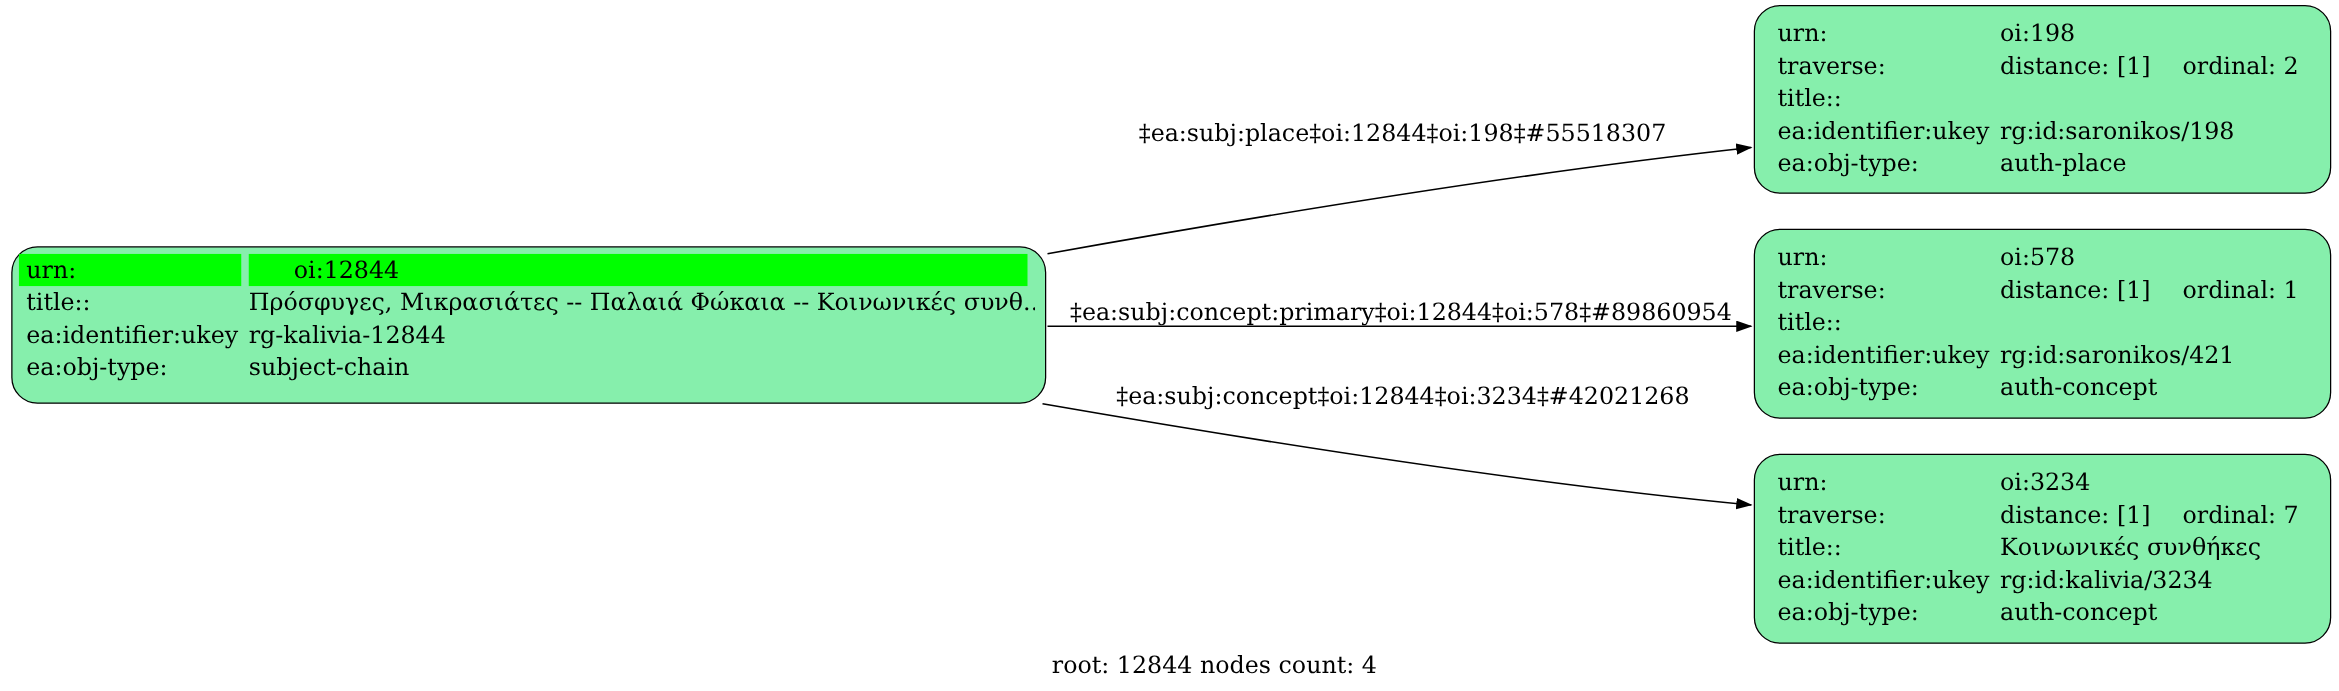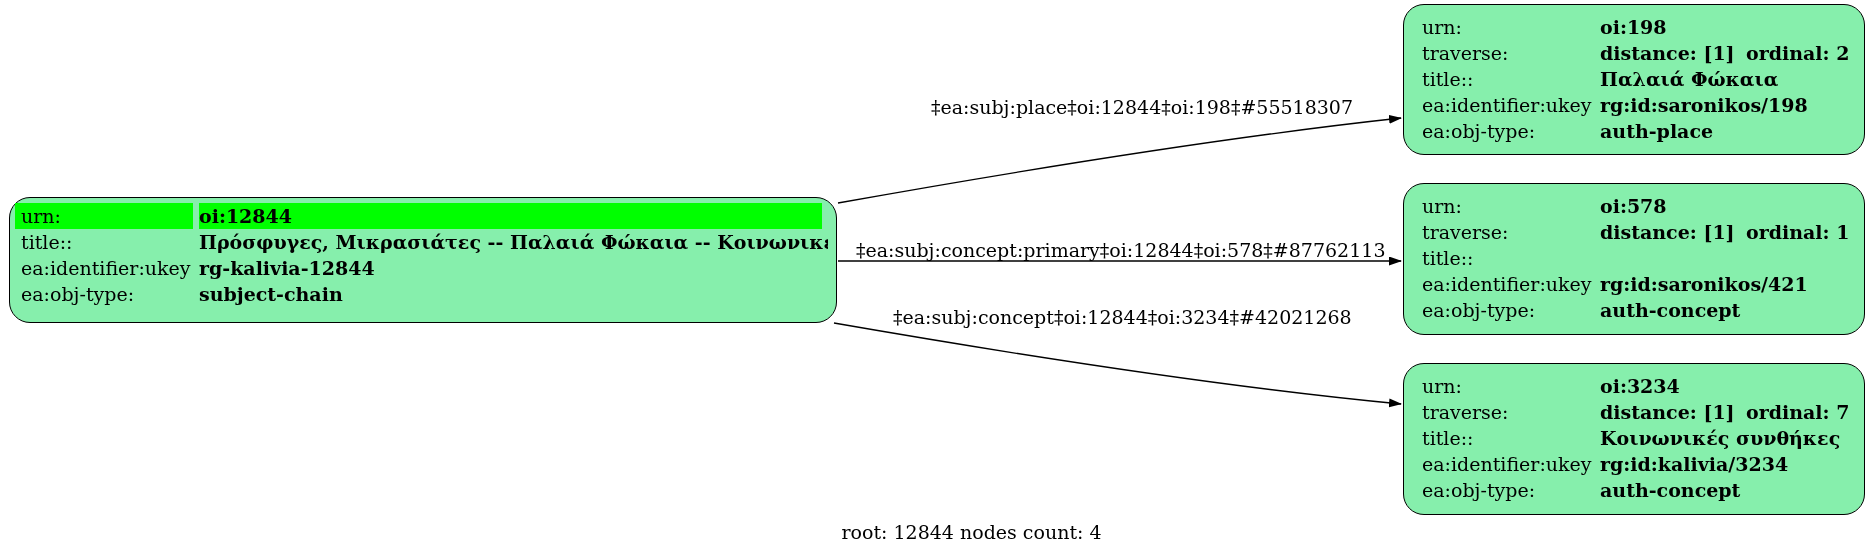--- a/index.html
+++ b/index.html
@@ -8,30 +8,30 @@
     font-family:"DejaVu Serif", "Liberation Serif", serif;
     font-size:19px; color:#000; overflow:hidden;
   }
   .edges { position:absolute; left:0; top:0; width:1871px; height:553px; pointer-events:none; }
   .gnode {
     position:absolute; box-sizing:border-box; background:#86efac;
     border:1.5px solid #000; border-radius:21px;
   }
   .row { display:flex; height:26px; line-height:26px; white-space:nowrap; overflow:hidden; }
   .lcell { flex:none; box-sizing:border-box; width:178px; padding-left:6px; margin-right:6px; }
-  .vcell { flex:1;font-weight:bold; }
+  .vcell { flex:1; }
   .row.hl .lcell, .row.hl .vcell { background: var(--hl, #00ff00); }
-  .row.hl .vcell { margin-right:6px; }
+  .row.hl .vcell { margin-right:6px;padding-left:36px; }
   #node-root { left:9px;   top:197px; width:828px; height:126px; padding:5px 8px 0 5px; }
   #node-198  { left:1403px; top:4px;   width:462px; height:151px; padding:9px 10px 0 12px; }
   #node-578  { left:1403px; top:183px; width:462px; height:152px; padding:9px 10px 0 12px; }
   #node-3234 { left:1403px; top:363px; width:462px; height:152px; padding:9px 10px 0 12px; }
   .v1 { display:inline-block; width:146px; }
   .elabel { position:absolute; white-space:nowrap; line-height:22px; }
-  #elabel-0 { left:911px; top:96px;margin-left:20px; }
+  #elabel-0 { left:911px; top:96px; }
   #elabel-1 { left:856px; top:239px; }
   #elabel-2 { left:893px; top:306px; }
   .caption { position:absolute; left:0; width:100%; top:520px; text-align:center; line-height:24px;margin-left:36px; }
 </style>
 </head>
 <body>
 
 <div class="canvas">
 
   <svg class="edges" viewBox="0 0 1871 553">
@@ -68,21 +68,20 @@
     <div class="row">
       <span class="lcell">urn:</span>
       <span class="vcell">oi:198</span>
     </div>
     <div class="row">
       <span class="lcell">traverse:</span>
       <span class="vcell"><span class="v1">distance: [1]</span><span>ordinal: 2</span></span>
     </div>
     <div class="row">
       <span class="lcell">title::</span>
-      <span class="vcell">Παλαιά Φώκαια</span>
     </div>
     <div class="row">
       <span class="lcell">ea:identifier:ukey</span>
       <span class="vcell">rg:id:saronikos/198</span>
     </div>
     <div class="row">
       <span class="lcell">ea:obj-type:</span>
       <span class="vcell">auth-place</span>
     </div>
   </div>
@@ -126,18 +125,18 @@
       <span class="lcell">ea:identifier:ukey</span>
       <span class="vcell">rg:id:kalivia/3234</span>
     </div>
     <div class="row">
       <span class="lcell">ea:obj-type:</span>
       <span class="vcell">auth-concept</span>
     </div>
   </div>
 
   <div class="elabel" id="elabel-0">‡ea:subj:place‡oi:12844‡oi:198‡#55518307</div>
-  <div class="elabel" id="elabel-1">‡ea:subj:concept:primary‡oi:12844‡oi:578‡#87762113</div>
+  <div class="elabel" id="elabel-1">‡ea:subj:concept:primary‡oi:12844‡oi:578‡#89860954</div>
   <div class="elabel" id="elabel-2">‡ea:subj:concept‡oi:12844‡oi:3234‡#42021268</div>
 
   <div class="caption">root: 12844 nodes count: 4</div>
 
 </div>
 
 </body></html>

